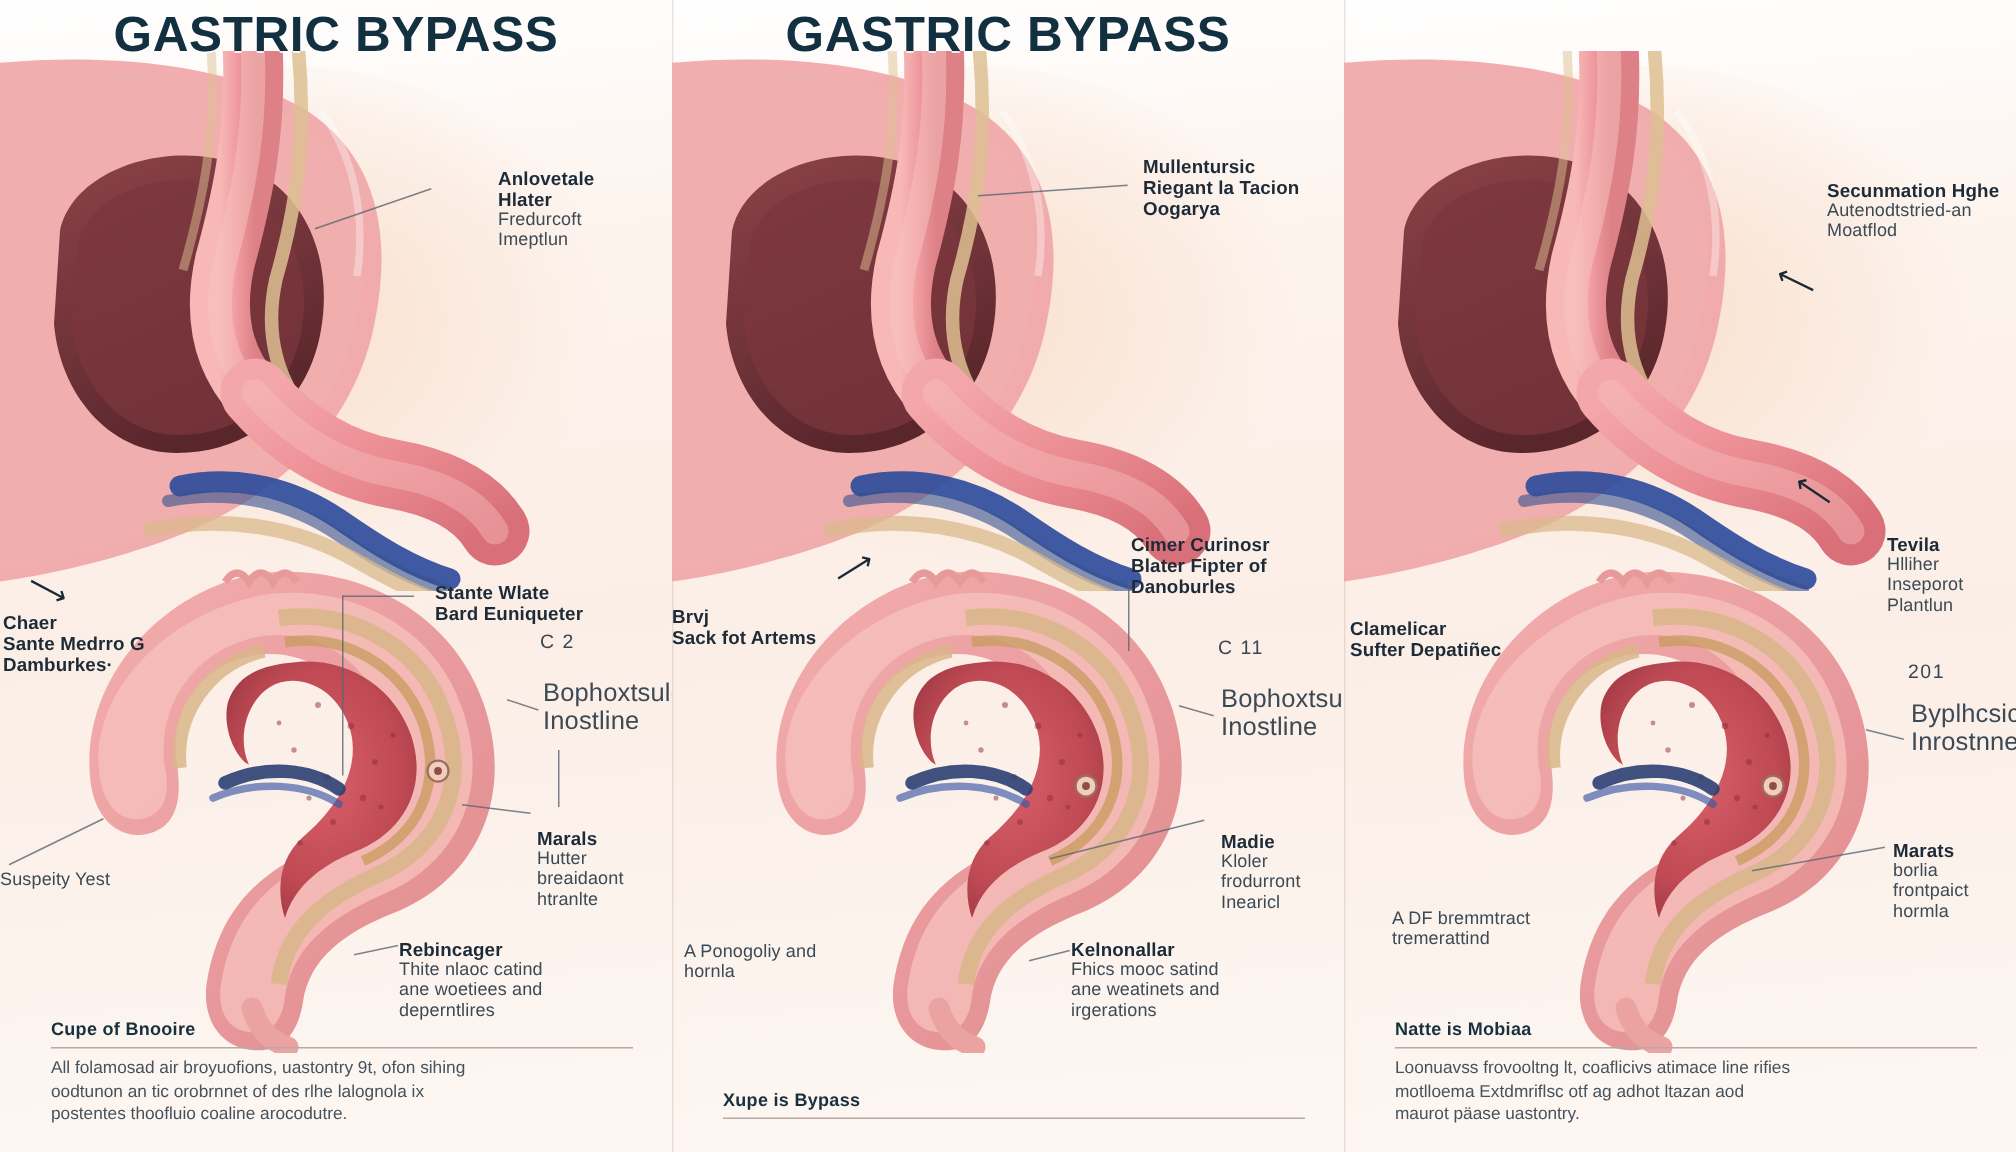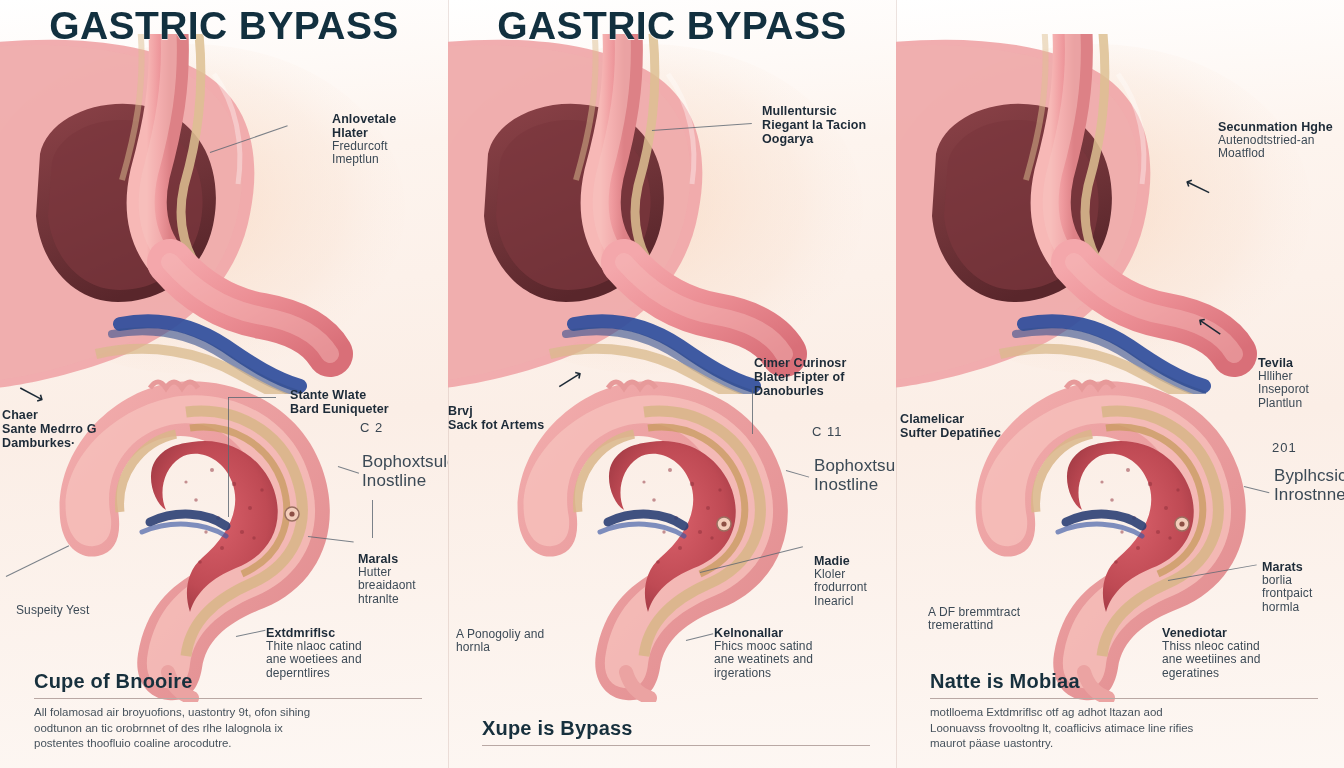--- a/index.html
+++ b/index.html
@@ -10,21 +10,21 @@
   }
   .sheet{position:relative;width:1344px;height:768px;display:flex;}
   .panel{position:relative;width:448px;height:768px;overflow:hidden;
          background:linear-gradient(175deg,#ffffff 0%,#fdf4ee 22%,#fbeee6 55%,#fdf7f3 100%);}
   .panel + .panel{box-shadow:inset 1px 0 0 rgba(200,175,165,.35);}
 
   
   .title{
     position:absolute;top:4px;left:0;width:100%;
     text-align:center;
-    font-weight:bold;font-size:39px;letter-spacing:.4px;
+    font-weight:bold;font-size:33px;letter-spacing:.4px;
     color:#12303f;
     font-family:"Liberation Sans", sans-serif;
     text-shadow:0 1px 0 rgba(255,255,255,.8);
     z-index:30;
   }
 
   
   .anat-top{position:absolute;top:34px;left:0;width:448px;height:360px;}
   .anat-bot{position:absolute;top:372px;left:0;width:448px;height:330px;}
 
@@ -35,21 +35,21 @@
   .lbl.sm .t{font-size:17px;}
   .code{position:absolute;z-index:20;font-size:13px;color:#3a4752;letter-spacing:1px;}
 
   
   .lead{position:absolute;background:#5a6570;height:1px;transform-origin:left center;z-index:18;opacity:.8;}
   .leadv{position:absolute;background:#5a6570;width:1px;z-index:18;opacity:.8;}
   .arrow{position:absolute;z-index:19;color:#1b2935;font-size:19px;line-height:1;}
 
   
   .cap{position:absolute;left:34px;right:26px;bottom:16px;z-index:25;}
-  .cap .ch{font-weight:bold;font-size:20px;color:#17303d;margin-bottom:5px;letter-spacing:.2px;}
+  .cap .ch{font-weight:bold;font-size:12px;color:#17303d;margin-bottom:5px;letter-spacing:.2px;}
   .cap .rule{height:1px;background:#b9a8a4;margin-bottom:6px;}
   .cap .cb{font-size:11.5px;color:#46525c;line-height:1.35;}
   .cap .cb div{white-space:nowrap;overflow:hidden;}
 
   .blur{filter:blur(.35px);}
 </style>
 </head>
 <body>
 
 <div class="sheet">
@@ -163,21 +163,21 @@
     </div>
 
     <div class="arrow" style="left:18px;top:384px;transform:rotate(28deg);">⟶</div>
     <div class="lbl" style="left:2px;top:408px;">
       <div class="h blur" style="white-space:pre-line">Chaer
 Sante Medrro G
 Damburkes·</div>
     </div>
 
     <div class="lead" style="left:6px;top:576px;width:70px;transform:rotate(-26deg);"></div>
-    <div class="lbl" style="left:0px;top:604px;margin-left:16px;">
+    <div class="lbl" style="left:0px;top:580px;">
       <div class="t blur" style="white-space:pre-line">Suspeity Yest</div>
     </div>
 
     <div class="lead" style="left:228px;top:397px;width:48px;"></div>
     <div class="leadv" style="left:228px;top:397px;height:120px;"></div>
     <div class="lbl" style="left:290px;top:388px;">
       <div class="h blur" style="white-space:pre-line">Stante Wlate
 Bard Euniqueter</div>
     </div>
 
@@ -192,21 +192,21 @@
     <div class="lead" style="left:308px;top:536px;width:46px;transform:rotate(7deg);"></div>
     <div class="lbl" style="left:358px;top:552px;">
       <div class="h blur" style="white-space:pre-line">Marals</div>
       <div class="t blur" style="white-space:pre-line">Hutter
 breaidaont
 htranlte</div>
     </div>
 
     <div class="lead" style="left:236px;top:636px;width:30px;transform:rotate(-12deg);"></div>
     <div class="lbl" style="left:266px;top:626px;">
-      <div class="h blur" style="white-space:pre-line">Extdmriflsc</div>
+      <div class="h blur" style="white-space:pre-line">Rebincager</div>
       <div class="t blur" style="white-space:pre-line">Thite nlaoc catind
 ane woetiees and
 deperntlires</div>
     </div>
 
     <div class="cap">
       <div class="ch blur">Cupe of Bnooire</div>
       <div class="rule"></div>
       <div class="cb blur">
         <div>All folamosad air broyuofions, uastontry 9t, ofon sihing</div>
@@ -402,31 +402,25 @@
       <div class="t blur" style="white-space:pre-line">borlia
 frontpaict
 hormla</div>
     </div>
 
     <div class="lbl" style="left:8px;top:606px;margin-left:24px;">
       <div class="t blur" style="white-space:pre-line">A DF bremmtract
 tremerattind</div>
     </div>
 
-    <div class="lbl" style="left:266px;top:626px;">
-      <div class="h blur" style="white-space:pre-line">Venediotar</div>
-      <div class="t blur" style="white-space:pre-line">Thiss nleoc catind
-ane weetiines and
-egeratines</div>
-    </div>
 
     <div class="cap">
       <div class="ch blur">Natte is Mobiaa</div>
       <div class="rule"></div>
       <div class="cb blur">
+        <div>Loonuavss frovooltng lt, coaflicivs atimace line rifies</div>
         <div>motlloema Extdmriflsc otf ag adhot ltazan aod</div>
-        <div>Loonuavss frovooltng lt, coaflicivs atimace line rifies</div>
         <div>maurot päase uastontry.</div>
       </div>
     </div>
   </div>
 
 </div>
 
 </body></html>

